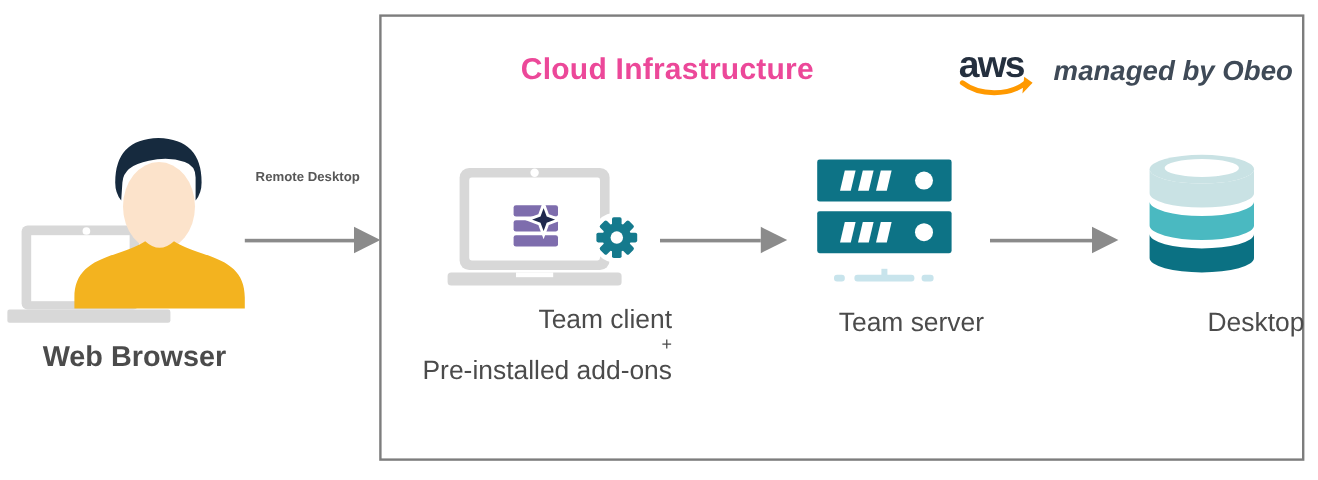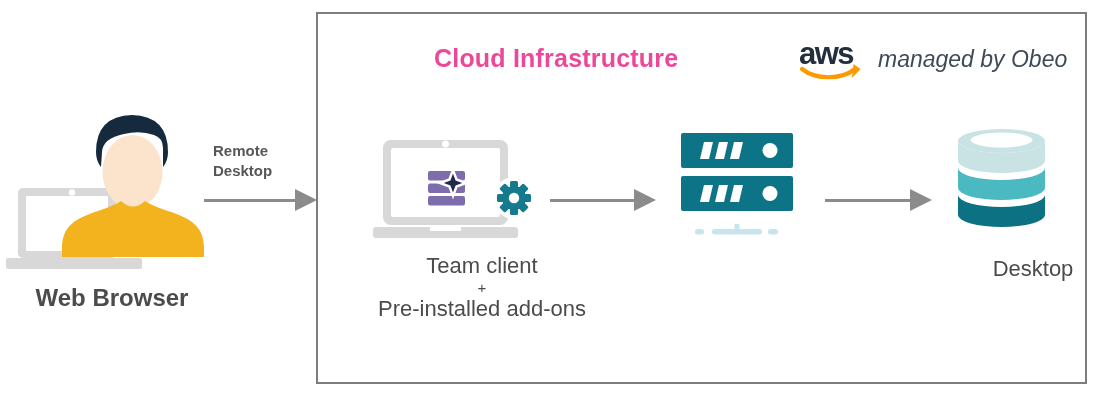--- a/index.html
+++ b/index.html
@@ -9,29 +9,29 @@
   .abs{position:absolute;}
 
   
   .cloud-box{position:absolute;left:316px;top:12px;width:771px;height:372px;
     border:2px solid #7d7d7d;background:#ffffff;box-sizing:border-box;}
 
   .cloud-title{position:absolute;left:434px;top:44px;font-size:25px;font-weight:bold;
     color:#ec4899;letter-spacing:0.2px;white-space:nowrap;}
 
   .managed-by{position:absolute;left:878px;top:46px;font-size:23px;font-style:italic;
-    color:#3f4a57;white-space:nowrap;}
+    color:#3f4a57;white-space:nowrap;font-weight:bold;}
 
   
-  .node-label{position:absolute;text-align:center;font-size:22px;color:#4b4b4b;line-height:1.18;margin-left:32px;}
+  .node-label{position:absolute;text-align:right;font-size:22px;color:#4b4b4b;line-height:1.18;}
   .plus-line{font-size:15px;line-height:1.0;margin:1px 0;}
   .web-browser-label{position:absolute;left:6px;top:284px;width:212px;text-align:center;
     font-size:24px;color:#4b4b4b;font-weight:bold;}
   .remote-desktop-label{position:absolute;left:213px;top:141px;width:100px;
-    font-size:15px;font-weight:bold;color:#575757;line-height:1.3;}
+    font-size:11px;font-weight:bold;color:#575757;line-height:1.3;}
 
   
   .arrow{position:absolute;display:flex;align-items:center;height:26px;}
   .arrow .shaft{flex:1 1 auto;height:3px;background:#8b8b8b;}
   .arrow .head{width:0;height:0;border-top:11px solid transparent;
     border-bottom:11px solid transparent;border-left:22px solid #8b8b8b;}
 
   svg{display:block;}
 </style>
 </head>
@@ -133,20 +133,21 @@
       <polygon points="58,55 67,55 63,72 54,72"></polygon>
       <circle cx="94" cy="63.5" r="7.5"></circle>
     </g>
     <g fill="#c8e4ec">
       <rect x="58.5" y="94" width="5" height="6"></rect>
       <rect x="36" y="99" width="50" height="5.5" rx="2.5"></rect>
       <rect x="19" y="99" width="9" height="5.5" rx="2.5"></rect>
       <rect x="92" y="99" width="10" height="5.5" rx="2.5"></rect>
     </g>
   </svg>
+  <div class="node-label" style="left:655px;top:256px;width:165px">Team server</div>
 
   <div class="arrow" style="left:825px;top:187px;width:107px">
     <div class="shaft"></div>
       <div class="head"></div>
   </div>
 
   <svg class="abs" style="left:956px;top:128px" width="91" height="101" viewBox="0 0 91 101">
     <path d="M2 67 a43.5 12 0 0 0 87 0 v20 a43.5 12 0 0 1 -87 0 z" fill="#0b7183"></path>
     <path d="M2 40 a43.5 12 0 0 0 87 0 v20 a43.5 12 0 0 1 -87 0 z" fill="#4ab9c1"></path>
     <path d="M2 13 a43.5 12 0 0 0 87 0 v20 a43.5 12 0 0 1 -87 0 z" fill="#c9e2e4"></path>

